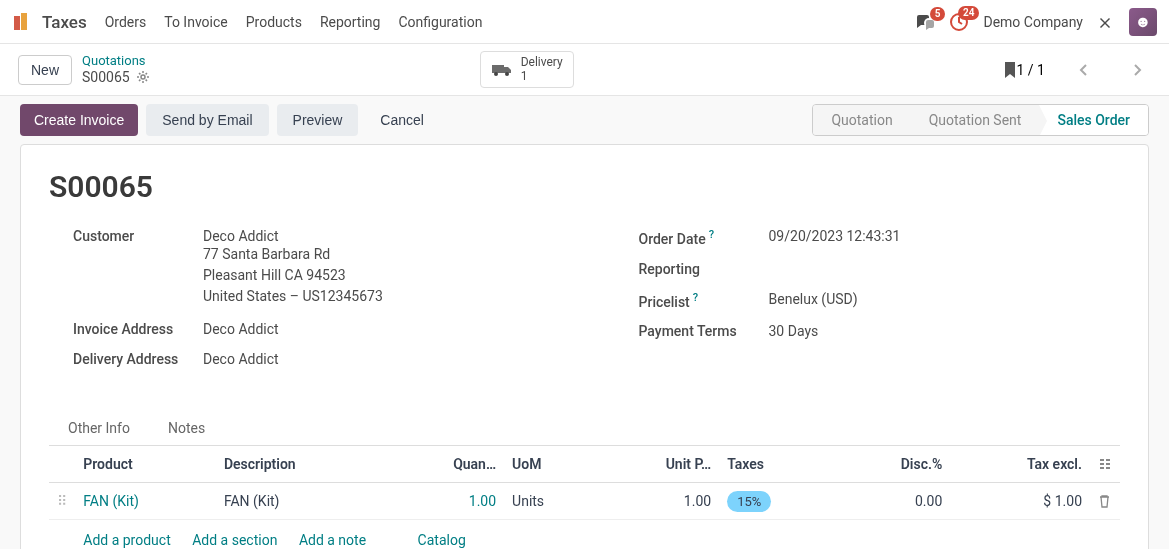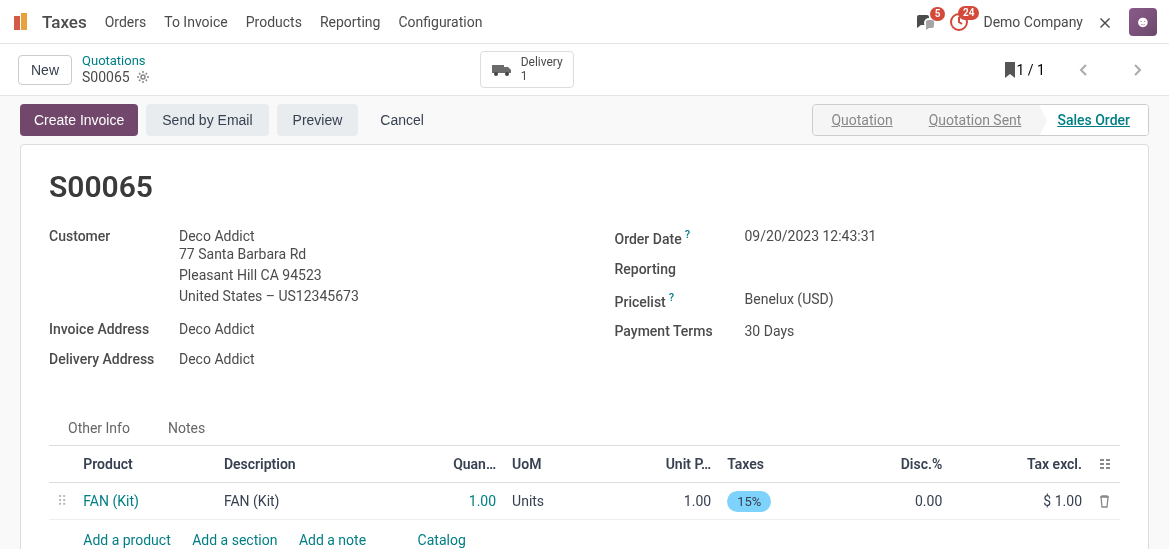--- a/index.html
+++ b/index.html
@@ -29,32 +29,32 @@
 .pager { display:flex; align-items:center; gap:25px; color:#000000; }
 .pager-btn { width:28px; height:28px; display:flex; align-items:center; justify-content:center; color:#aaa; cursor:pointer; }
 .bookmark-icon { color:#555; }
 
 
 .actionbar { display:flex; align-items:center; height:48px; padding: 0 20px; }
 .btn-primary { background:#71486b; color:#fff; border:none; padding:8px 14px; border-radius:4px; font-size:14px; cursor:pointer; margin-right:8px; }
 .btn-secondary { background:#e9ecef; color:#374151; border:none; padding:8px 16px; border-radius:4px; font-size:14px; cursor:pointer; margin-right:8px; }
 .btn-plain { background:transparent; color:#374151; border:none; padding:8px 14px; font-size:14px; cursor:pointer; margin-right:8px; }
 .statusbar { margin-left:auto; display:flex; border:1px solid #ccc; border-radius:4px; overflow:hidden; height:32px; }
-.status-step { padding: 0 18px; display:flex; align-items:center; color:#888; position:relative; background:#f5f5f5;text-decoration:underline; }
+.status-step { padding: 0 18px; display:flex; align-items:center; color:#888; position:relative; background:#f5f5f5; }
 .status-step::after { content:""; position:absolute; right:-8px; top:0; width:0; height:0; border-top:16px solid transparent; border-bottom:16px solid transparent; border-left:8px solid #f5f5f5; z-index:1; }
 .status-step::before { content:""; position:absolute; right:-9px; top:0; width:0; height:0; border-top:16px solid transparent; border-bottom:16px solid transparent; border-left:8px solid #ccc; z-index:0;}
 .status-step:last-child::after, .status-step:last-child::before { display:none; }
 .status-step.active { background:#fff; color:#017e84; font-weight:500; }
 
 
 .sheet { background:#fff; margin: 0 20px; border:1px solid #ddd; border-radius:4px; padding: 24px 28px; }
 .order-num { font-size: 30px; font-weight:600; color:#3a3a3a; margin-bottom: 24px; }
 .form-grid { display:flex; gap:60px; margin-bottom:28px; }
 .form-col { flex:1; }
-.form-row { display:flex; margin-bottom:14px; }
+.form-row { display:flex; margin-bottom:14px;margin-left:24px; }
 .form-label { width:130px; color:#4b4b4b; font-weight:500; font-size:14px; flex-shrink:0; }
 .form-value { color:#4b4b4b; }
 .form-value .addr-line { display:block; line-height:1.5; }
 .help-sup { color:#017e84; font-size:11px; vertical-align:super; margin-left:3px; cursor:pointer;}
 
 
 .tabs { display:flex; border-bottom:1px solid #ddd; }
 .tab { padding:10px 18px; cursor:pointer; color:#666; border:1px solid transparent; border-bottom:none; margin-bottom:-1px; }
 .tab.active { border-color:#ddd; background:#fff; color:#374151; border-radius:4px 4px 0 0; }
 

